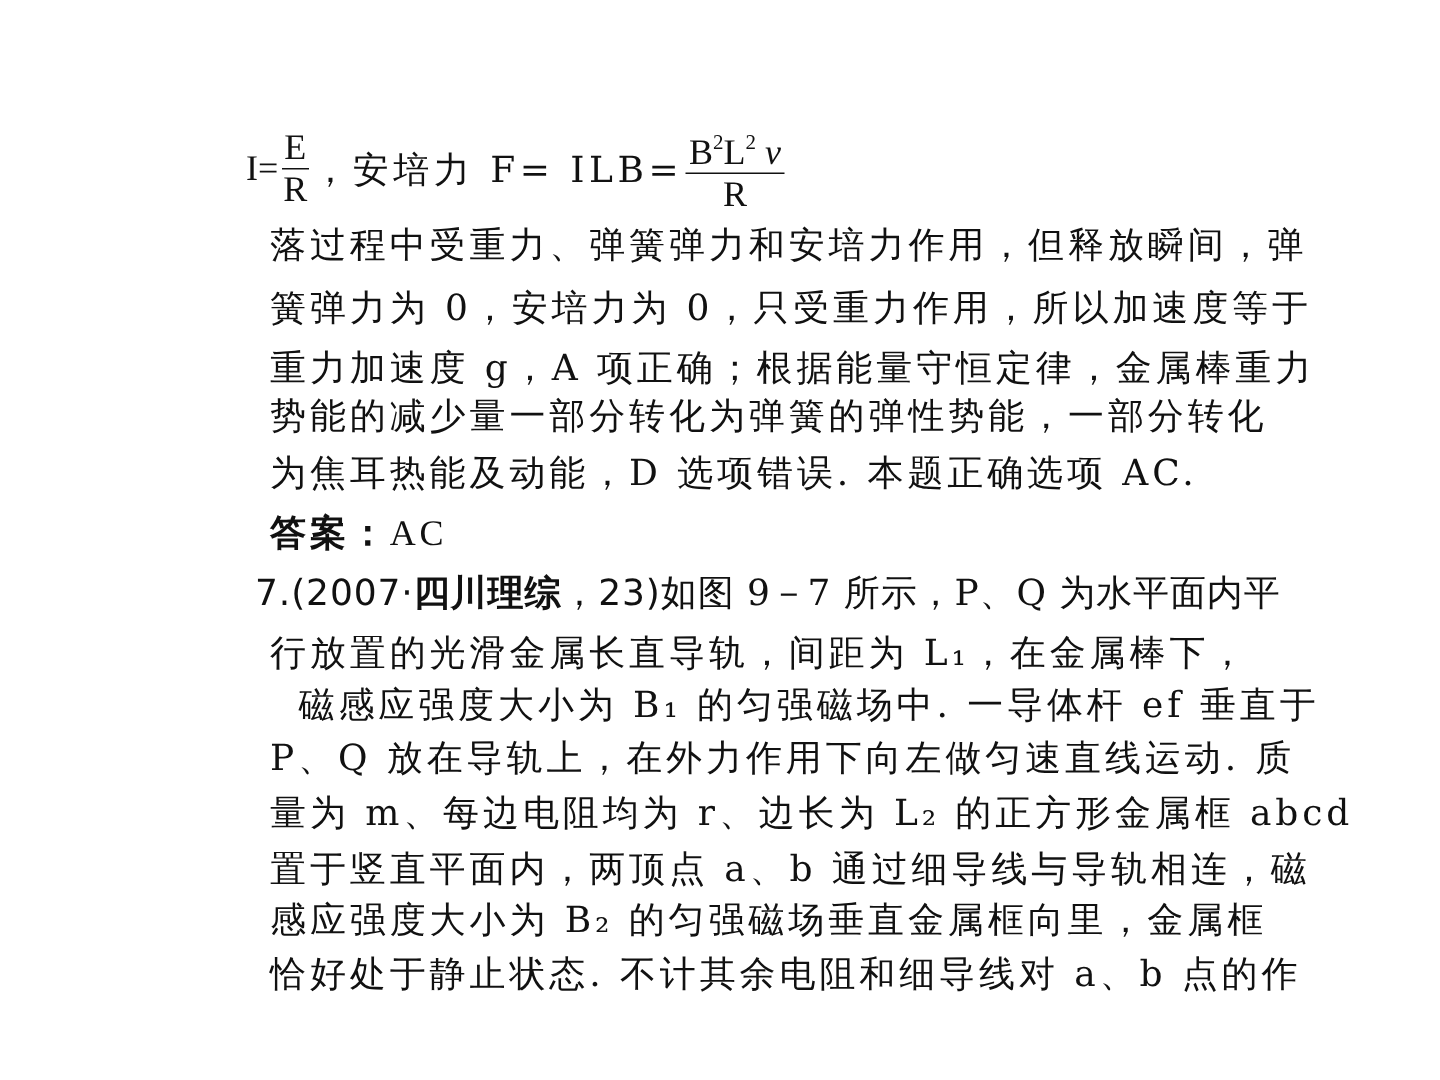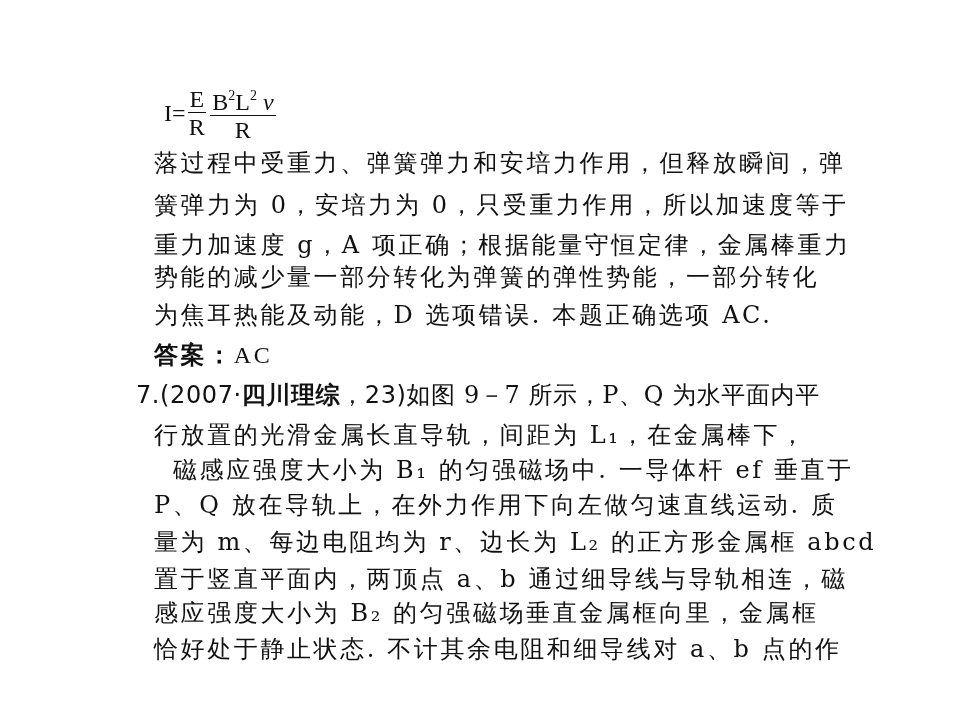--- a/index.html
+++ b/index.html
@@ -10,27 +10,27 @@
     body {
       width: 960px;
       height: 720px;
       position: relative;
       overflow: hidden;
       font-family: "DejaVu Serif", "Liberation Serif", serif;
       color: #111111;
     }
     .line {
       position: absolute;
-      left: 154px;
+      left: 180px;
       font-size: 24px;
       line-height: 30px;
       letter-spacing: 2.6px;
       white-space: nowrap;
     }
-    .line.tight { letter-spacing: 0.6px; }
+    .line.tight { letter-spacing: 0.6px; margin-left: 34px; }
     .formula-line {
       position: absolute;
       left: 164px;
       top: 84px;
       height: 58px;
       display: flex;
       align-items: center;
       font-size: 24px;
       white-space: nowrap;
     }
@@ -67,20 +67,21 @@
   </style>
 </head>
 <body>
 
 <div class="formula-line">
   <span class="math">I=</span>
   <span class="frac">
     <span class="num">E</span>
     <span class="den">R</span>
   </span>
+  <span class="cjk-spaced">，安培力 F= ILB=</span>
   <span class="frac">
     <span class="num"><span>B</span><sup>2</sup><span>L</span><sup>2</sup> <span class="ital">v</span></span>
     <span class="den">R</span>
   </span>
 </div>
 
 <div class="line" style="top:148px;">落过程中受重力、弹簧弹力和安培力作用，但释放瞬间，弹</div>
 <div class="line" style="top:190px;">簧弹力为 0，安培力为 0，只受重力作用，所以加速度等于</div>
 <div class="line" style="top:230px;">重力加速度 g，A 项正确；根据能量守恒定律，金属棒重力</div>
 <div class="line" style="top:262px;">势能的减少量一部分转化为弹簧的弹性势能，一部分转化</div>

